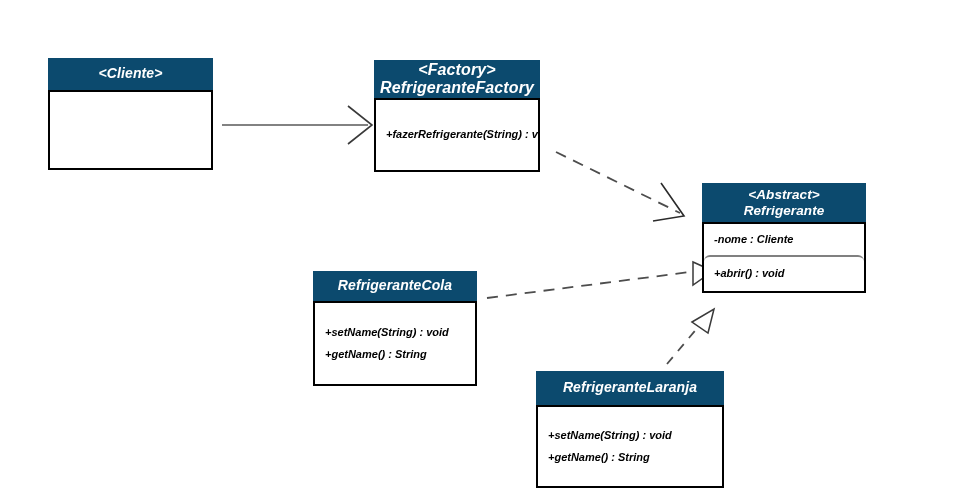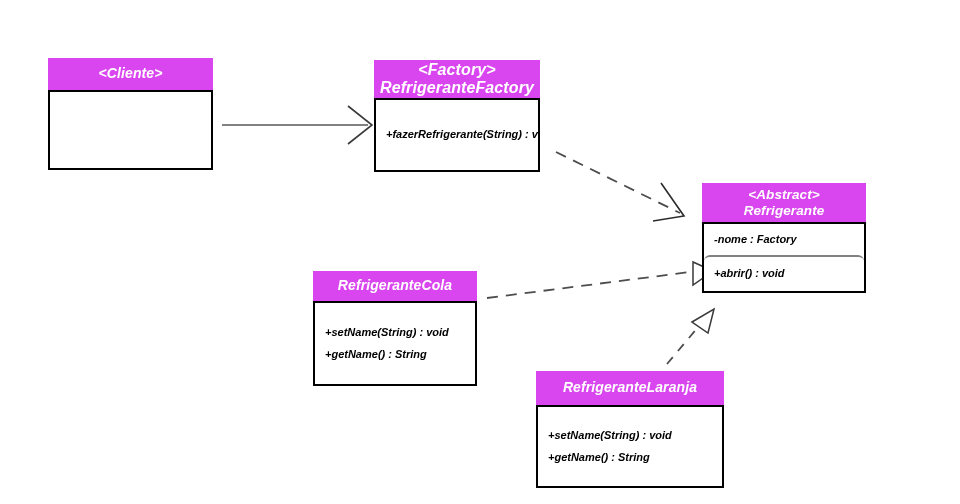--- a/index.html
+++ b/index.html
@@ -15,21 +15,21 @@
     overflow: hidden;
     font-family: "Liberation Sans", sans-serif;
   }
 
   
   .uml-class {
     position: absolute;
     box-sizing: border-box;
   }
   .uml-header {
-    background: #d946ef;
+    background: #0c4a6e;
     color: #ffffff;
     font-style: italic;
     font-weight: bold;
     text-align: center;
     box-sizing: border-box;
     display: flex;
     flex-direction: column;
     align-items: center;
     justify-content: center;
     line-height: 1.12;
@@ -126,21 +126,21 @@
     </div>
   </div>
 
   <div class="uml-class" style="left:702px; top:183px; width:164px;">
     <div class="uml-header" style="height:39px; font-size:13.5px;">
       <span class="stereo">&lt;Abstract&gt;</span>
       <span class="cname">Refrigerante</span>
     </div>
     <div class="uml-body" style="height:71px;">
       <div class="uml-compartment" style="height:31px;">
-        <div class="uml-member">-nome : Factory</div>
+        <div class="uml-member">-nome : Cliente</div>
       </div>
       <div class="uml-compartment" style="height:36px;">
         <div class="uml-member">+abrir() : void</div>
       </div>
     </div>
   </div>
 
   <div class="uml-class" style="left:313px; top:271px; width:164px;">
     <div class="uml-header" style="height:30px; font-size:14px;">
       <span class="cname">RefrigeranteCola</span>

